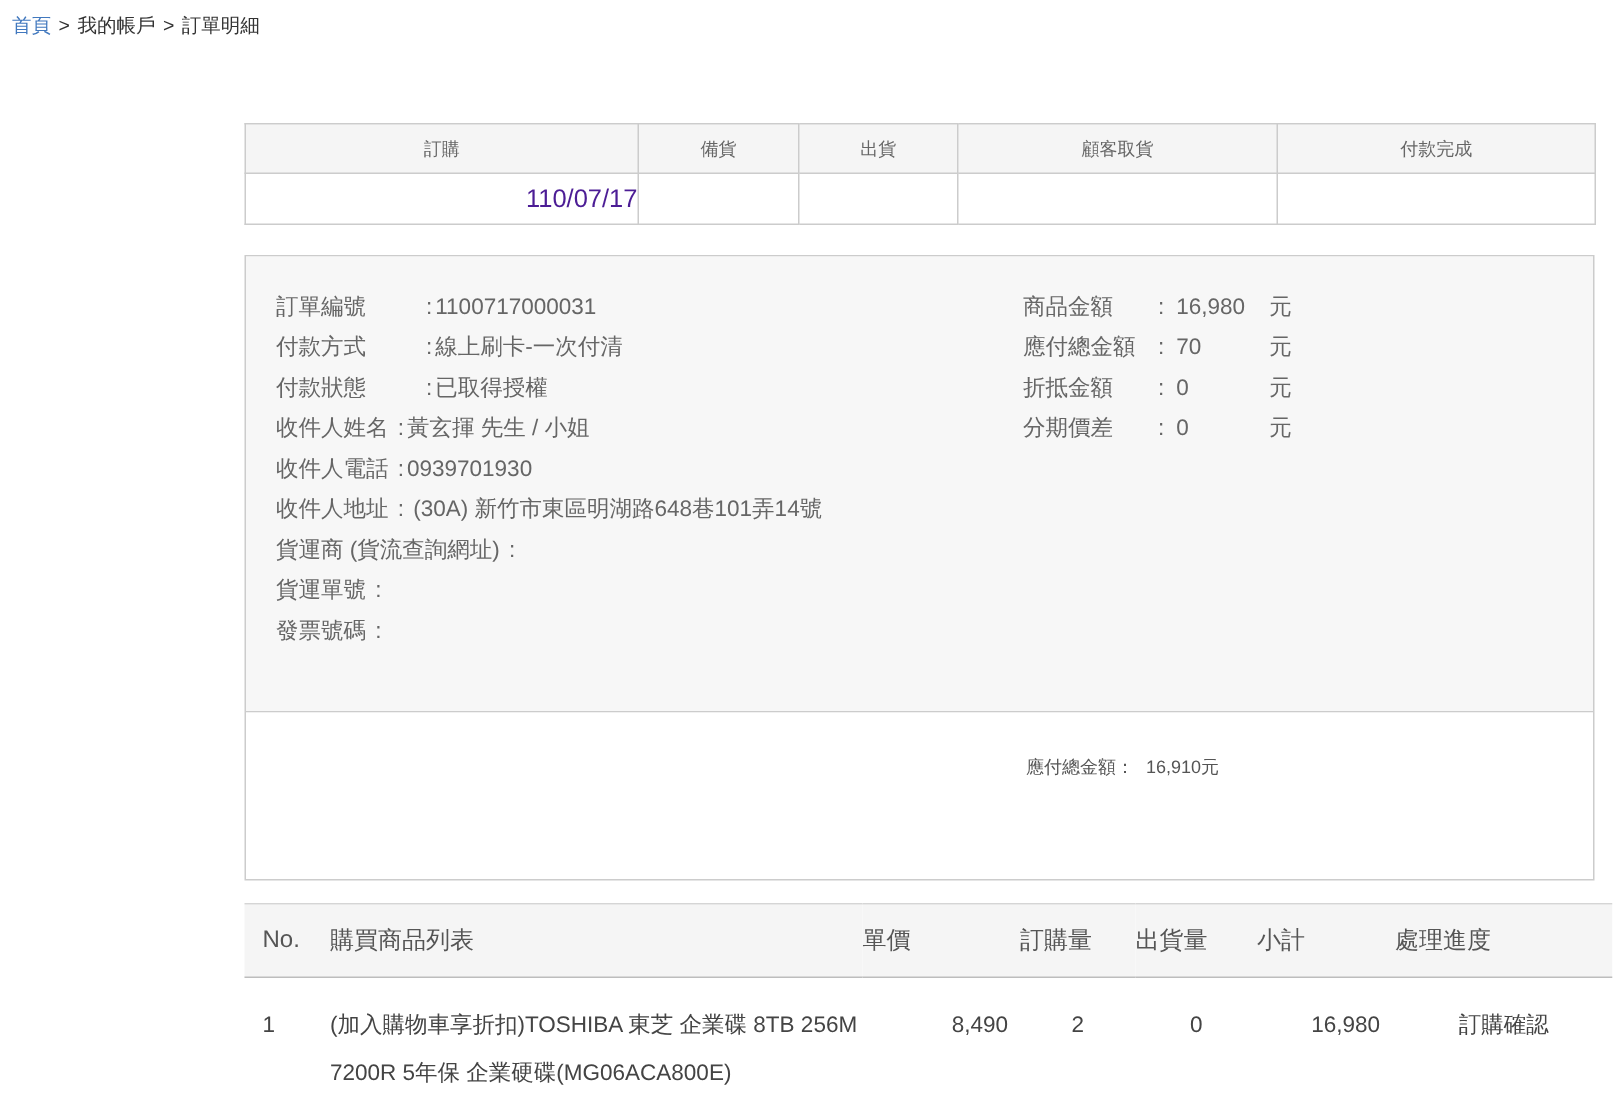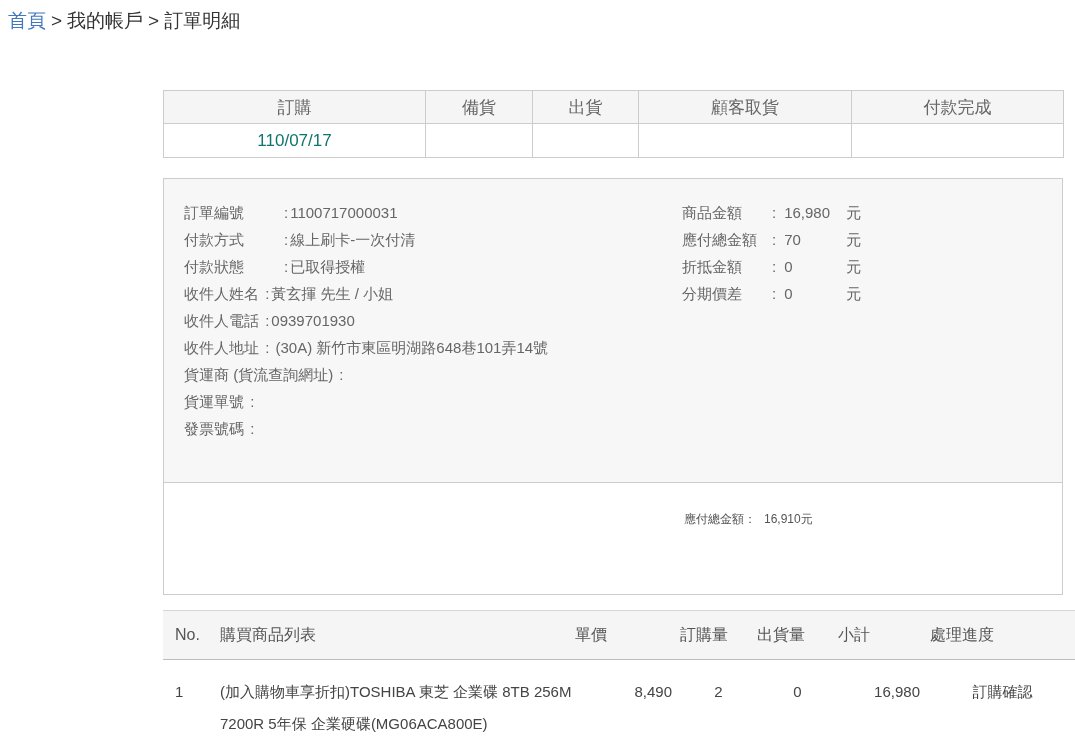--- a/index.html
+++ b/index.html
@@ -6,36 +6,36 @@
   html, body {
     width: 1075px; height: 742px;
     background: #ffffff;
     font-family: "Liberation Sans", "DejaVu Sans", sans-serif;
     color: #666;
     overflow: hidden;
   }
   
   .breadcrumb {
     padding: 8px 0 0 8px;
-    font-size: 19px;
+    font-size: 13px;
     color: #333;
   }
   .breadcrumb a { color: #4178be; text-decoration: none; cursor: pointer; }
   .breadcrumb .sep { margin: 0 5px; color: #333; }
 
   .main { margin: 56px 0 0 163px; width: 900px; }
 
   
   table.status { border-collapse: collapse; width: 900px; table-layout: fixed; }
   table.status th, table.status td { border: 1px solid #ccc; text-align: center; }
   table.status th {
     background: #f5f5f5; font-weight: normal;
-    font-size: 17px; color: #666; height: 33px;
+    font-size: 12px; color: #666; height: 33px;
   }
-  table.status td { height: 34px; font-size: 17px; color: #0f766e; background: #fff; }
+  table.status td { height: 34px; font-size: 17px; color: #4c1d95; background: #fff; text-align: right; }
 
   
   .order-box { margin-top: 20px; border: 1px solid #ccc; width: 900px; }
   .order-box .info-section {
     background: #f7f7f7;
     border-bottom: 1px solid #ccc;
     padding: 20px 20px 40px 20px;
     display: flex;
   }
   .info-left { flex: 1; }

